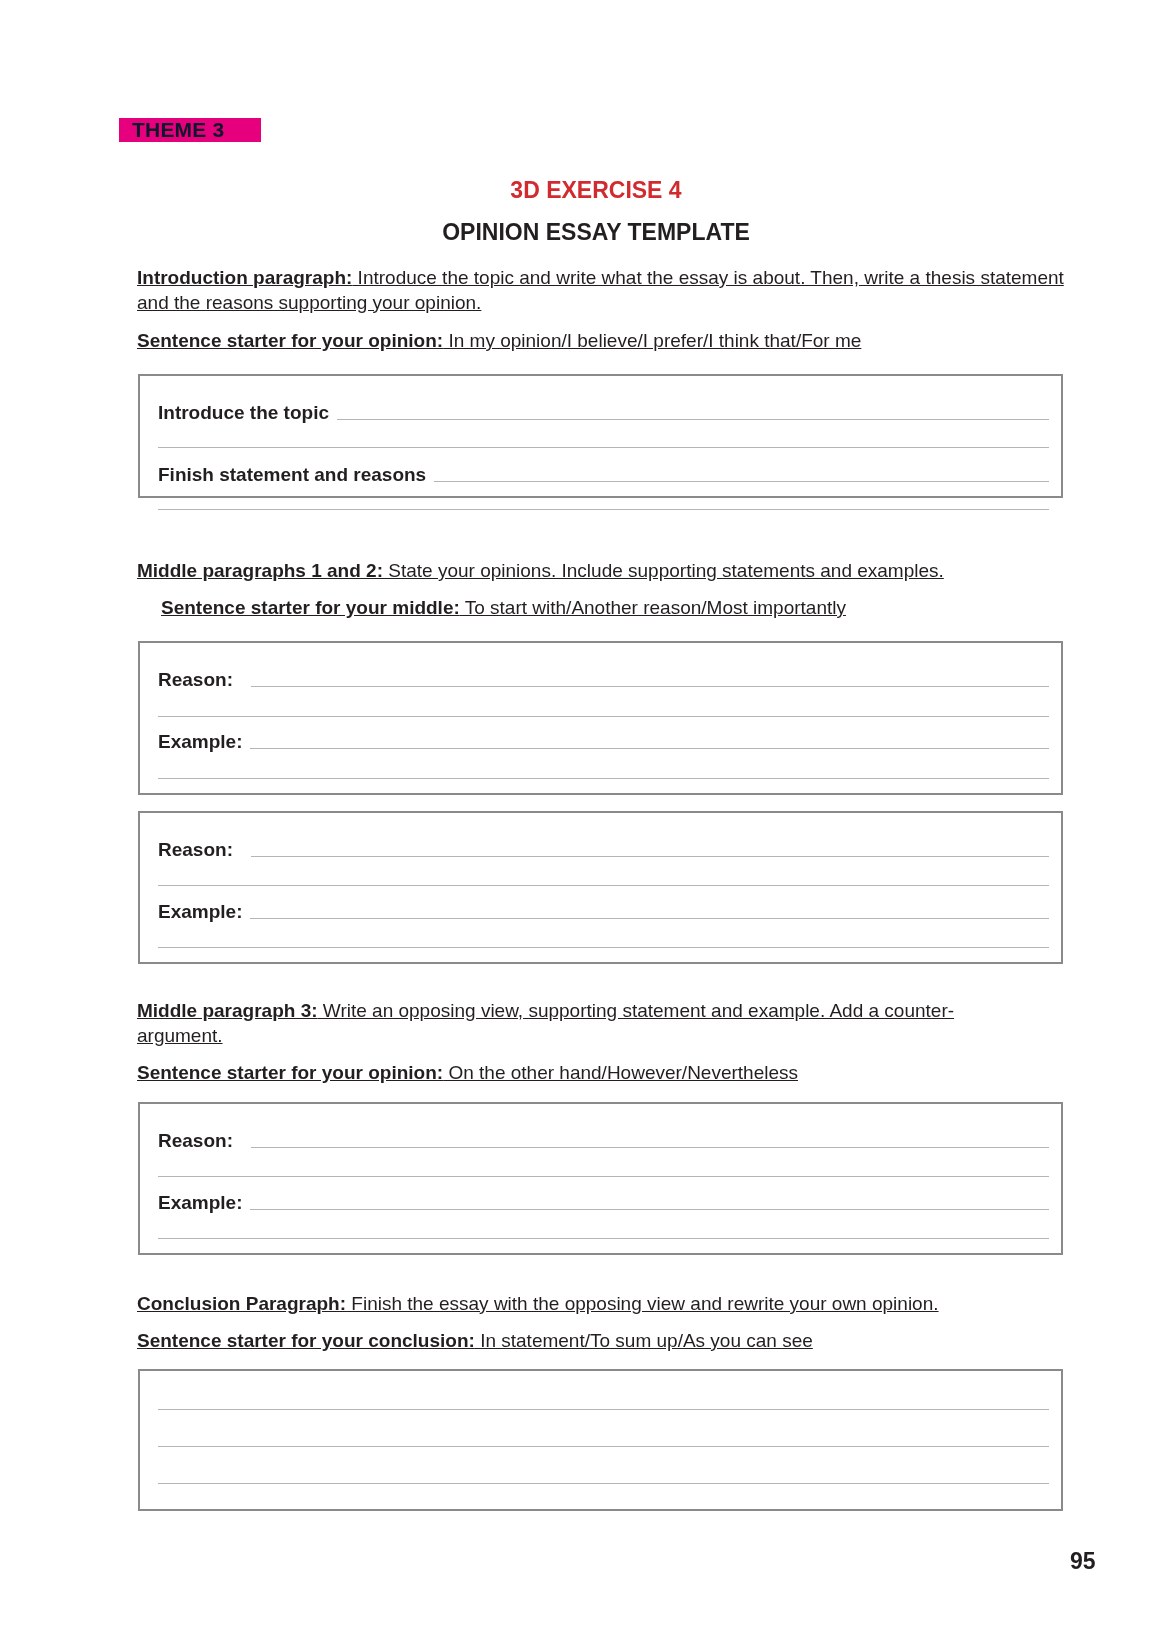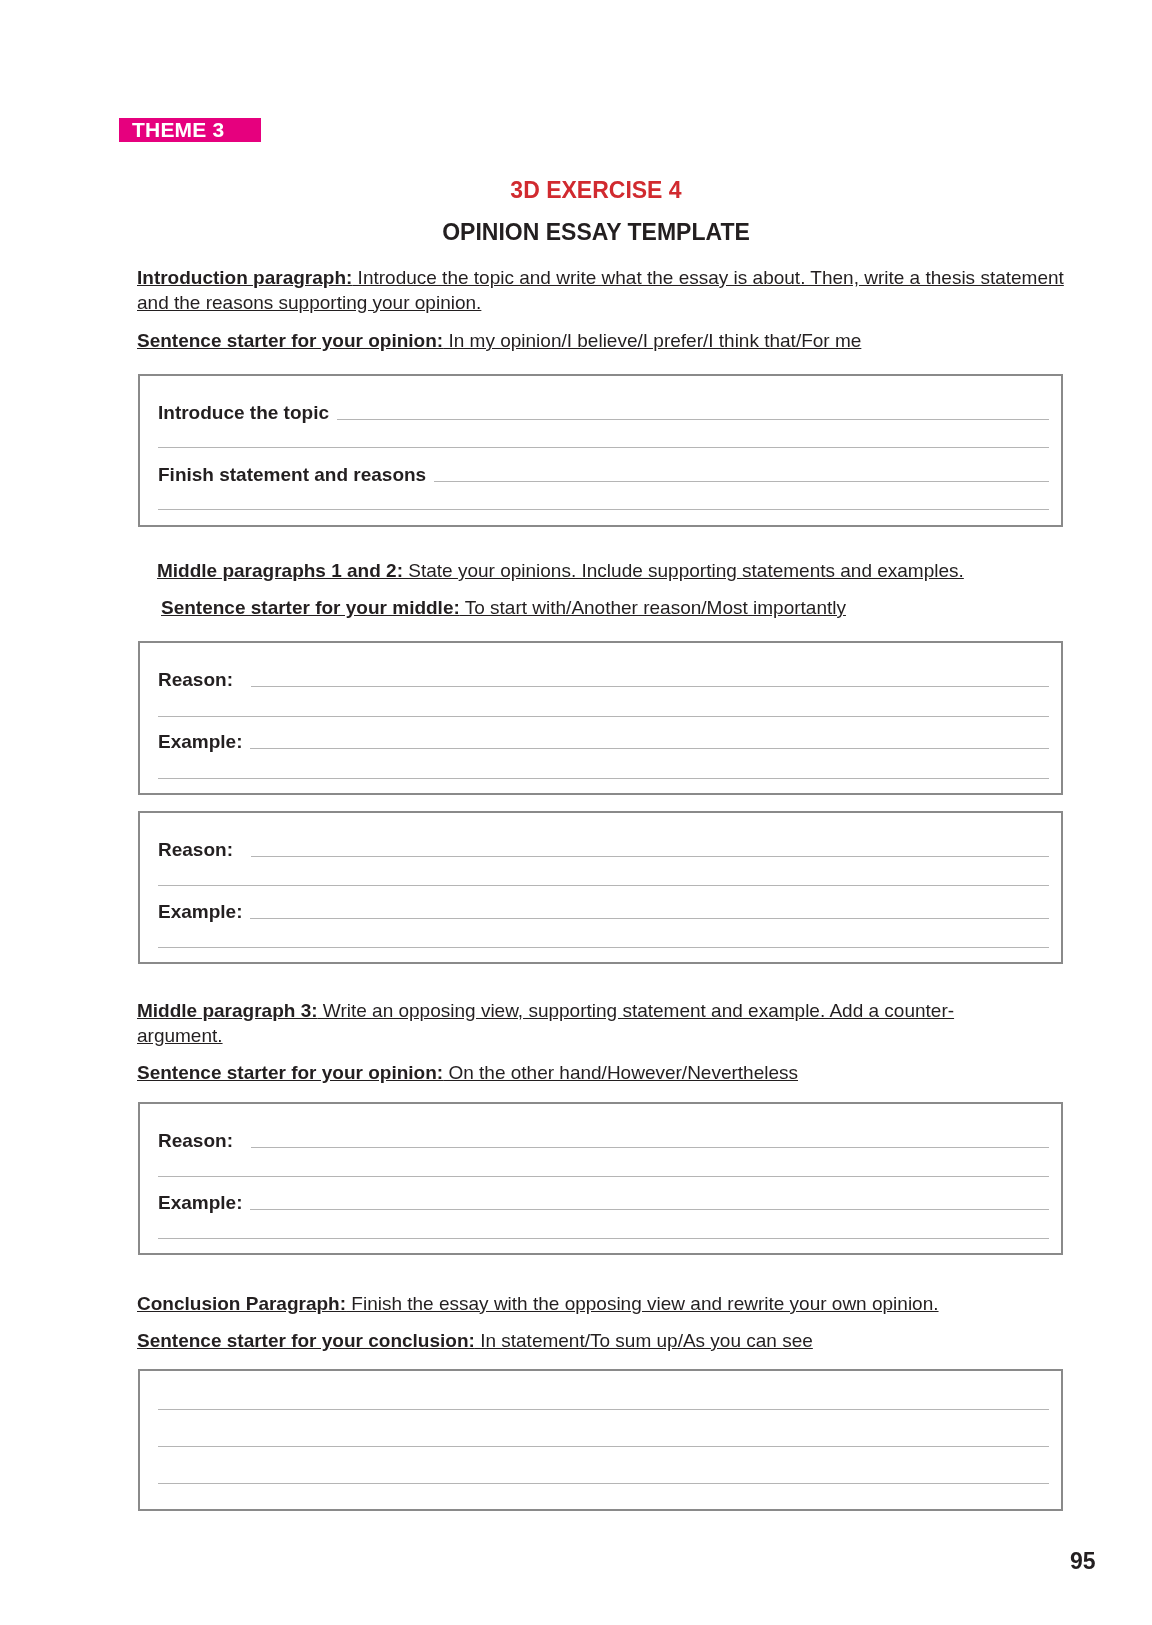--- a/index.html
+++ b/index.html
@@ -3,21 +3,21 @@
   <meta charset="utf-8">
   <style>
     html, body { margin: 0; padding: 0; background: #ffffff; }
     body {
       width: 1152px; height: 1625px; position: relative; overflow: hidden;
       font-family: "Liberation Sans", sans-serif; color: #231f20;
     }
     .abs { position: absolute; }
     .theme-badge {
       left: 119px; top: 118px; width: 142px; height: 24px;
-      background: #e6007e; color: #ffffff; font-weight: bold; font-size: 21px;
+      background: #e6007e; color: #0f172a; font-weight: bold; font-size: 21px;
       line-height: 24px; box-sizing: border-box; padding-left: 13px;
       letter-spacing: 0.2px;
     }
     .ex-title {
       left: 0; width: 1192px; top: 176px; text-align: center;
       color: #d12a2f; font-weight: bold; font-size: 23px; line-height: 28px;
     }
     .ex-subtitle {
       left: 0; width: 1192px; top: 218px; text-align: center;
       color: #231f20; font-weight: bold; font-size: 23px; line-height: 28px;
@@ -57,34 +57,34 @@
 <div class="abs theme-badge">THEME 3</div>
 <div class="abs ex-title">3D EXERCISE 4</div>
 <div class="abs ex-subtitle">OPINION ESSAY TEMPLATE</div>
 
 <div class="abs para" style="top:266px;">
   <b>Introduction paragraph:</b><span> Introduce the topic and write what the essay is about. Then, write a thesis statement and the reasons supporting your opinion.</span>
 </div>
 <div class="abs para" style="top:329px;">
   <b>Sentence starter for your opinion:</b><span> In my opinion/I believe/I prefer/I think that/For me</span>
 </div>
-<div class="abs box" style="top:374px; height:153px;text-align:right;">
+<div class="abs box" style="top:374px; height:124px;text-align:right;">
   <div class="row" style="top:22px;">
     <span class="row-label">Introduce the topic</span>
     <span class="row-line"></span>
   </div>
   <div class="full-line" style="top:71px;"></div>
   <div class="row" style="top:84px;">
     <span class="row-label">Finish statement and reasons</span>
     <span class="row-line"></span>
   </div>
   <div class="full-line" style="top:133px;"></div>
 </div>
 
-<div class="abs para" style="top:559px;margin-left:20px;">
+<div class="abs para" style="top:559px;">
   <b>Middle paragraphs 1 and 2:</b><span> State your opinions. Include supporting statements and examples.</span>
 </div>
 <div class="abs para" style="top:596px;margin-left:24px;">
   <b>Sentence starter for your middle:</b><span> To start with/Another reason/Most importantly</span>
 </div>
 <div class="abs box" style="top:641px; height:154px;">
   <div class="row" style="top:22px;">
     <span class="row-label" style="padding-right:18px;">Reason:</span>
     <span class="row-line"></span>
   </div>

